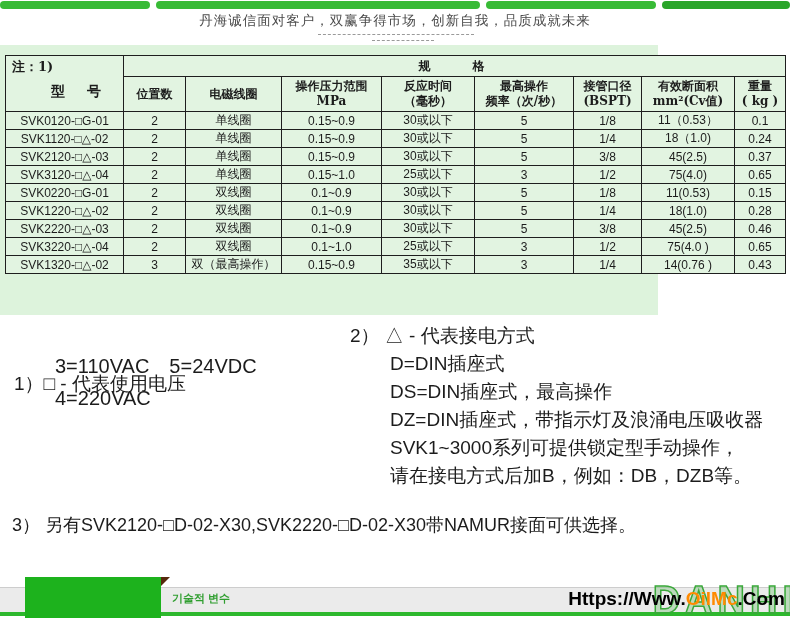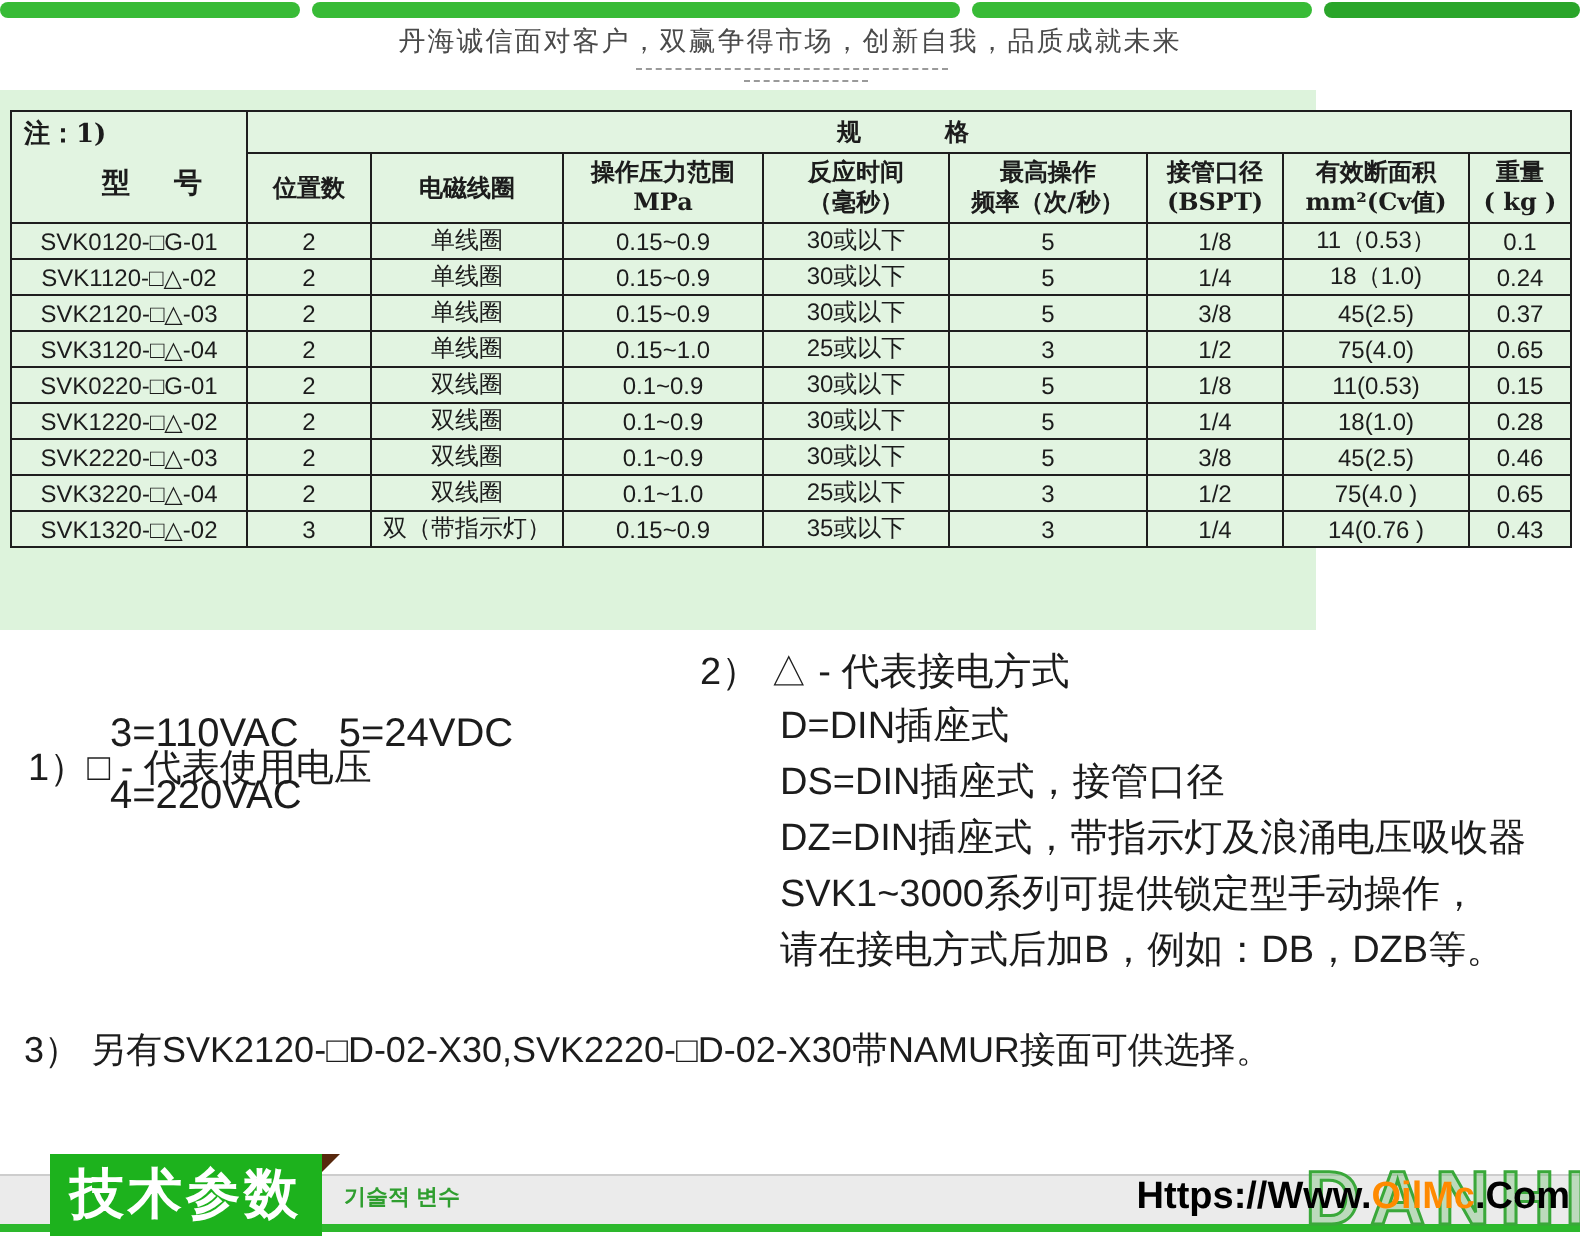--- a/index.html
+++ b/index.html
@@ -227,48 +227,47 @@
           <td>0.1~1.0</td>
           <td>25或以下</td>
           <td>3</td>
           <td>1/2</td>
           <td>75(4.0 )</td>
           <td>0.65</td>
         </tr>
         <tr>
           <td>SVK1320-□△-02</td>
           <td>3</td>
-          <td>双（带指示灯）</td>
+          <td>双（最高操作）</td>
           <td>0.15~0.9</td>
           <td>35或以下</td>
           <td>3</td>
           <td>1/4</td>
           <td>14(0.76 )</td>
           <td>0.43</td>
         </tr>
       </tbody>
   </table>
 </div>
 
 <div class="note-title n1-title">1）□ - 代表使用电压</div>
 <div class="n1-l1">3=110VAC　5=24VDC</div>
 <div class="n1-l2">4=220VAC</div>
 
 <div class="note-title n2-title">2） △ - 代表接电方式</div>
 <div class="n2-lines">
   <div>D=DIN插座式</div>
-  <div>DS=DIN插座式，接管口径</div>
+  <div>DS=DIN插座式，最高操作</div>
   <div>DZ=DIN插座式，带指示灯及浪涌电压吸收器</div>
   <div>SVK1~3000系列可提供锁定型手动操作，</div>
   <div>请在接电方式后加B，例如：DB，DZB等。</div>
 </div>
 
 <div class="n3">3） 另有SVK2120-□D-02-X30,SVK2220-□D-02-X30带NAMUR接面可供选择。</div>
 
 <div class="footer-strip"></div>
 <div class="footer-line"></div>
 <div class="tech-tab">
-  <span>技术参数</span>
   <span class="tab-fold"></span>
 </div>
 <div class="korean-label">기술적 변수</div>
 <div class="watermark">DANHI</div>
 <div class="site-url"><span>Https://Www.</span><span class="url-brand">OilMc</span><span>.Com</span></div>
 
 </body></html>

